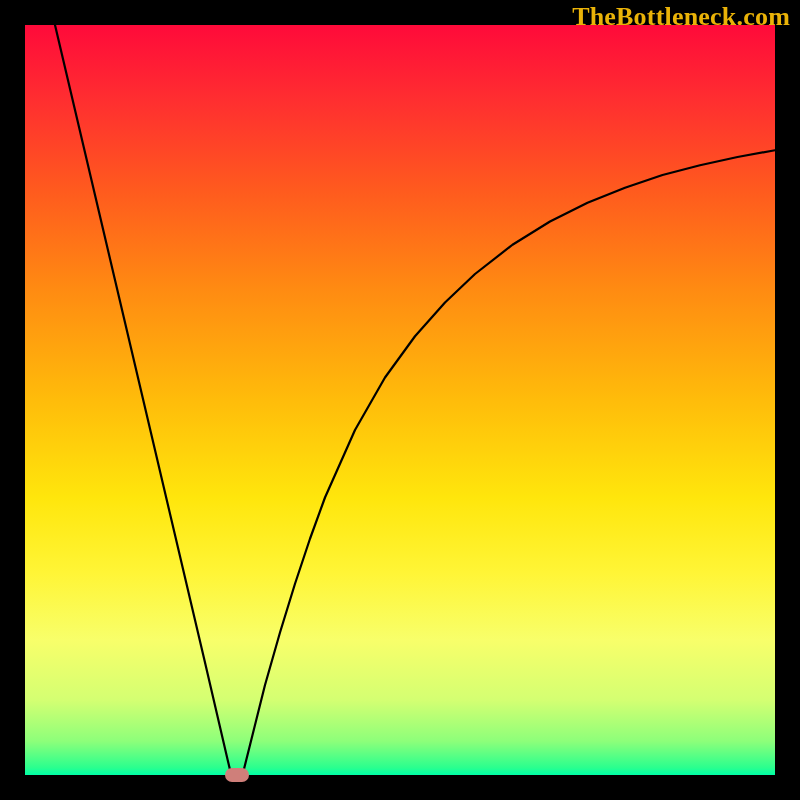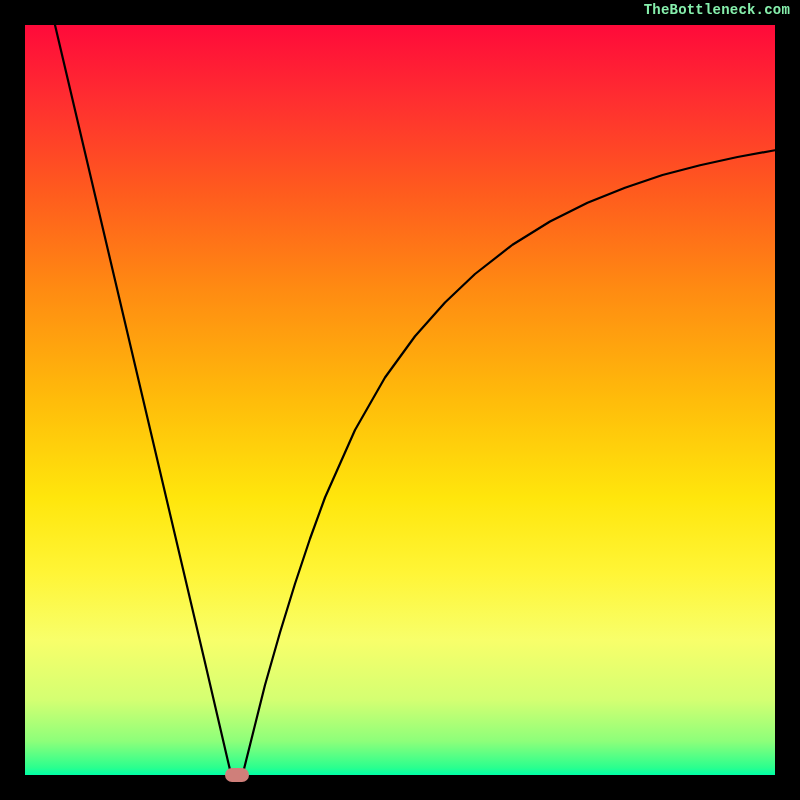--- a/index.html
+++ b/index.html
@@ -13,24 +13,24 @@
   .wrap {
     position: relative;
     width: 800px;
     height: 800px;
     background: #000;
   }
   .watermark {
     position: absolute;
     top: 2px;
     right: 10px;
-    font-family: Liberation Mono, monospace;
-    font-size: 14px;
+    font-family: Liberation Serif, serif;
+    font-size: 26px;
     font-weight: bold;
-    color: #86efac;
+    color: #eab308;
     letter-spacing: 0.2px;
     pointer-events: none;
   }
   svg.chart {
     position: absolute;
     left: 0;
     top: 0;
   }
   .marker {
     position: absolute;

